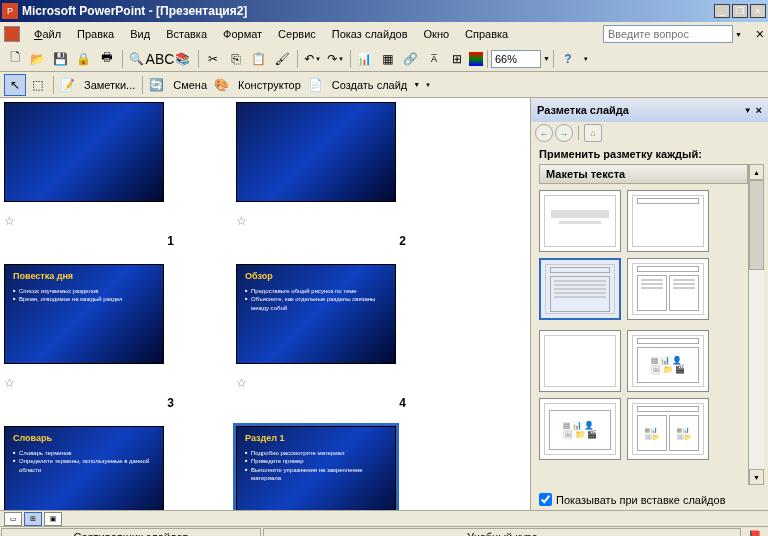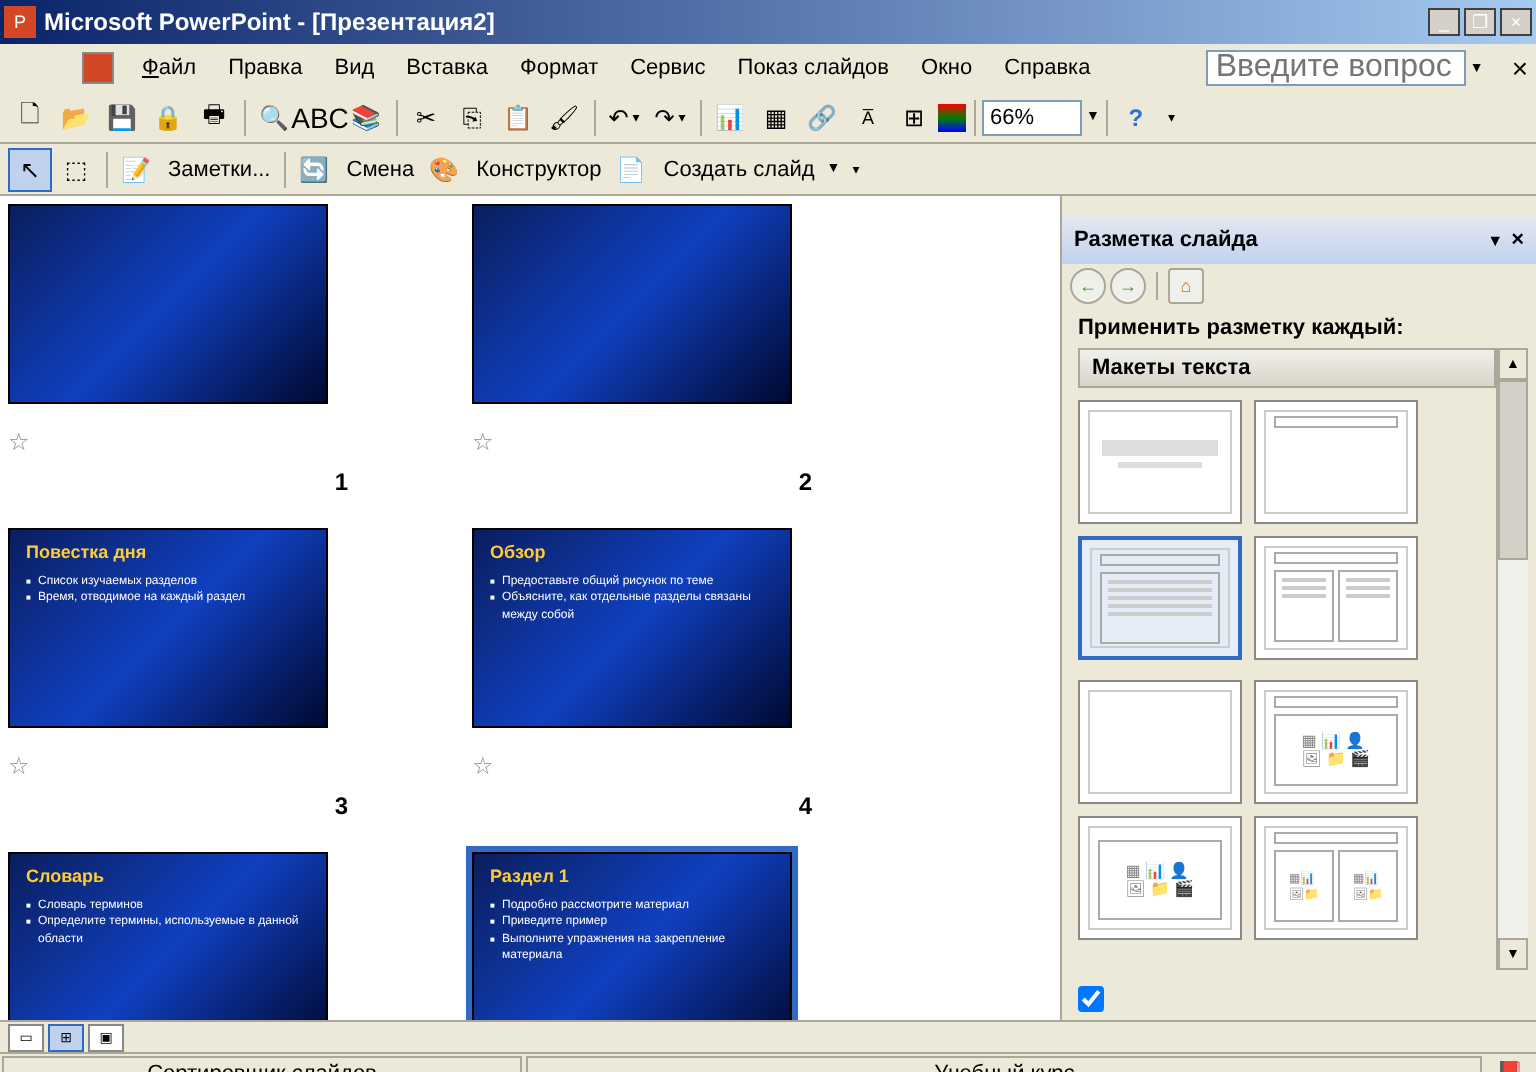--- a/index.html
+++ b/index.html
@@ -2,47 +2,47 @@
 <html><head>
 <meta charset="utf-8">
 <style>
 * { box-sizing: border-box; margin: 0; padding: 0; }
 body { font-family: Tahoma, Arial, sans-serif; font-size: 11px; background: #ece9d8; width: 768px; height: 536px; overflow: hidden; }
 .titlebar { height: 22px; background: linear-gradient(to right, #0a246a, #a6caf0); color: white; display: flex; align-items: center; padding: 0 2px; }
 .titlebar-icon { width: 16px; height: 16px; background: #d24726; margin-right: 4px; display: flex; align-items: center; justify-content: center; font-size: 9px; }
 .titlebar-text { font-weight: bold; font-size: 12px; flex: 1; }
 .titlebar-btns { display: flex; gap: 2px; }
 .titlebar-btn { width: 16px; height: 14px; background: #d4d0c8; border: 1px solid #404040; display: flex; align-items: center; justify-content: center; font-size: 9px; font-family: Marlett, Arial; cursor: pointer; }
-.menubar { height: 24px; background: #ece9d8; display: flex; align-items: center; padding-left: 4px; margin-left: 37px; }
+.menubar { height: 24px; background: #ece9d8; display: flex; align-items: center; padding-left: 4px; }
 .menubar-icon { width: 16px; height: 16px; background: #d24726; margin-right: 6px; border: 1px solid #888; }
 .menu-item { padding: 2px 8px; cursor: pointer; }
 .menu-item u { text-decoration: underline; }
 .menu-spacer { flex: 1; }
-.question-box { width: 130px; height: 18px; border: 1px solid #7f9db9; background: white; color: #999; padding: 1px 4px; font-size: 16px; }
+.question-box { width: 130px; height: 18px; border: 1px solid #7f9db9; background: white; color: #999; padding: 1px 4px; font-size: 11px; }
 .menu-close { padding: 0 4px; cursor: pointer; }
 .toolbar { height: 26px; background: #ece9d8; display: flex; align-items: center; padding: 0 4px; border-bottom: 1px solid #aca899; }
 .tbtn { width: 22px; height: 22px; display: flex; align-items: center; justify-content: center; cursor: pointer; font-size: 12px; margin-right: 1px; }
 .tsep { width: 1px; height: 18px; background: #aca899; margin: 0 3px; }
 .zoom-box { width: 50px; height: 18px; border: 1px solid #7f9db9; background: white; padding: 1px 3px; font-size: 11px; }
 .toolbar2 { height: 26px; background: #ece9d8; display: flex; align-items: center; padding: 0 4px; border-bottom: 1px solid #aca899; }
 .tbtn-label { height: 22px; display: flex; align-items: center; padding: 0 4px; cursor: pointer; font-size: 11px; }
 .main { display: flex; height: 412px; }
 .slide-area { flex: 1; background: white; overflow: auto; position: relative; display: flex; flex-direction: column; }
 .slide-grid { display: flex; flex-wrap: wrap; padding: 4px; gap: 16px 32px; align-content: flex-start; }
 .slide-item { width: 200px; height: 146px; position: relative; }
 .slide-thumb { width: 160px; height: 100px; background: linear-gradient(135deg, #0a1e5e 0%, #1040c0 50%, #000830 100%); border: 1px solid #000; position: relative; padding: 6px 8px; color: white; overflow: hidden; }
 .slide-thumb.selected { outline: 3px solid #316ac5; }
 .slide-title { color: #ffcc33; font-size: 9px; font-weight: bold; margin-bottom: 6px; }
 .slide-bullets { font-size: 6px; line-height: 1.4; }
 .slide-bullets li { list-style: none; padding-left: 6px; position: relative; }
 .slide-bullets li:before { content: "■"; position: absolute; left: 0; font-size: 4px; top: 1px; }
 .slide-num { position: absolute; right: 30px; bottom: 0; font-weight: bold; font-size: 12px; }
 .slide-star { position: absolute; left: 0; bottom: 20px; font-size: 12px; color: #888; }
 .taskpane { width: 238px; background: #ece9d8; border-left: 1px solid #aca899; display: flex; flex-direction: column; }
-.tp-header { height: 24px; background: linear-gradient(to bottom, #e4e8f0, #c1d2ee); display: flex; align-items: center; padding: 0 6px; font-weight: bold; margin-top: 10px; }
+.tp-header { height: 24px; background: linear-gradient(to bottom, #e4e8f0, #c1d2ee); display: flex; align-items: center; padding: 0 6px; font-weight: bold; }
 .tp-header-text { flex: 1; }
 .tp-drop { font-size: 8px; margin-right: 4px; cursor: pointer; }
 .tp-close { cursor: pointer; font-size: 11px; }
 .tp-nav { height: 22px; display: flex; align-items: center; padding: 0 4px; gap: 2px; }
 .tp-nav-btn { width: 18px; height: 18px; border: 1px solid #aca899; border-radius: 50%; display: flex; align-items: center; justify-content: center; font-size: 9px; cursor: pointer; background: #f0f0eb; }
 .tp-subtitle { padding: 4px 8px; font-weight: bold; }
 .tp-body { flex: 1; padding: 0 4px 4px 8px; overflow: auto; display: flex; }
 .tp-content { flex: 1; border-radius: 11px; }
 .tp-section-head { background: linear-gradient(to bottom, #f0f0eb, #d8d4c8); border: 1px solid #aca899; padding: 3px 6px; font-weight: bold; margin-bottom: 6px; }
 .layout-grid { display: flex; flex-wrap: wrap; gap: 6px; margin-bottom: 10px; }
@@ -308,20 +308,21 @@
       <div class="tp-scroll">
         <div class="scroll-btn">▲</div>
         <div class="scroll-track">
             <div class="scroll-thumb"></div>
           </div>
         <div class="scroll-btn">▼</div>
       </div>
     </div>
     <div class="tp-footer">
       <input type="checkbox" checked="" style="">
+      <span>Показывать при вставке слайдов</span>
     </div>
   </div>
 </div>
 
 <div class="view-btns">
   <div class="view-btn">▭</div>
   <div class="view-btn" style="border:1px solid #316ac5;background:#c1d2ee">⊞</div>
   <div class="view-btn">▣</div>
 </div>
 

